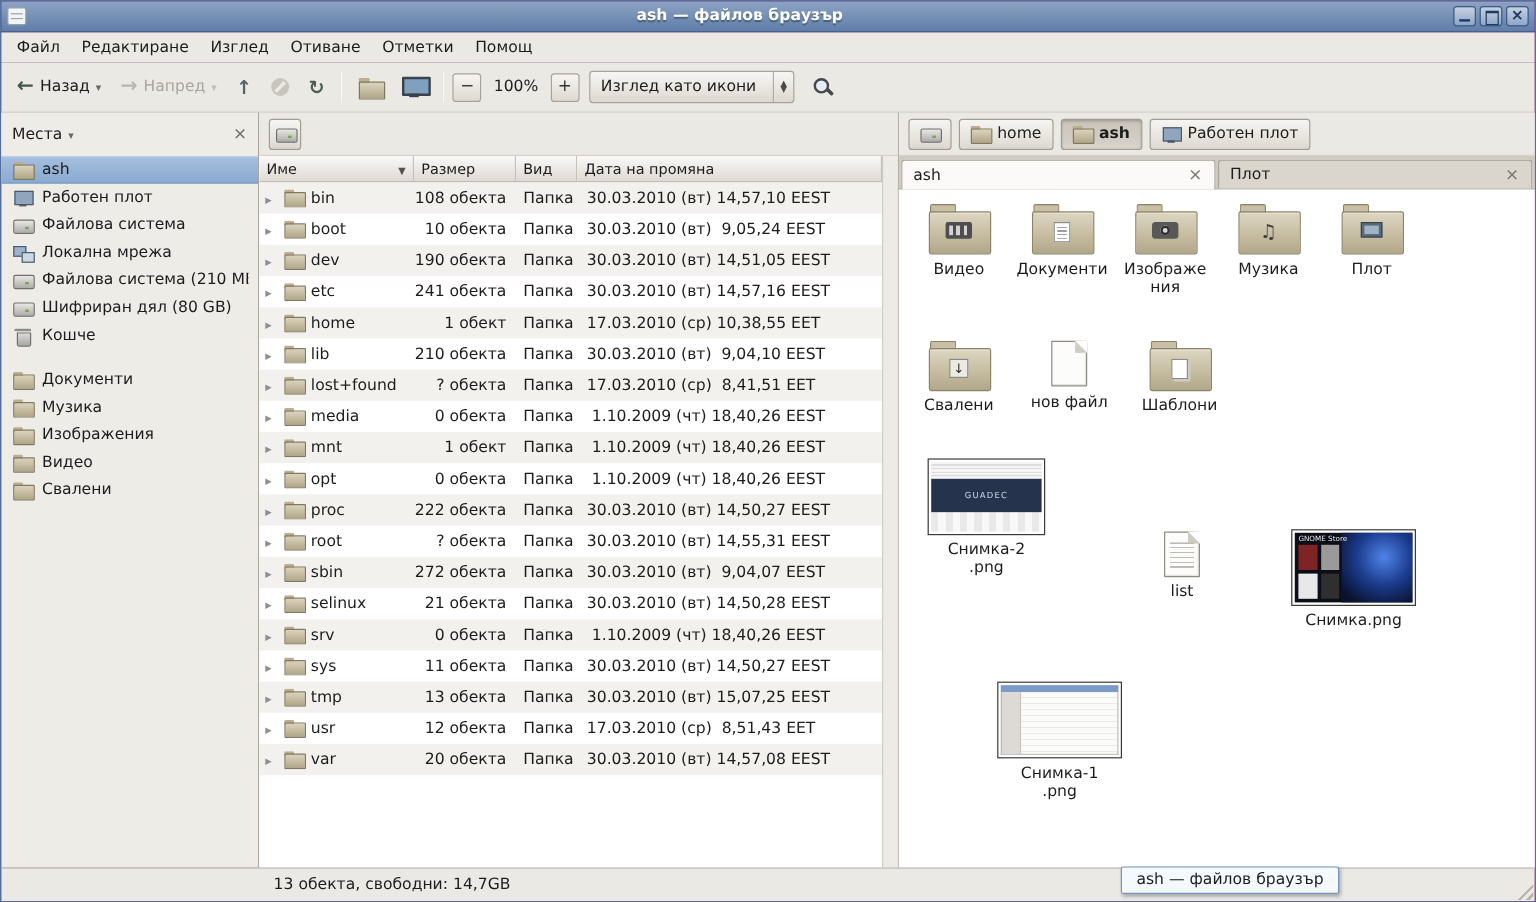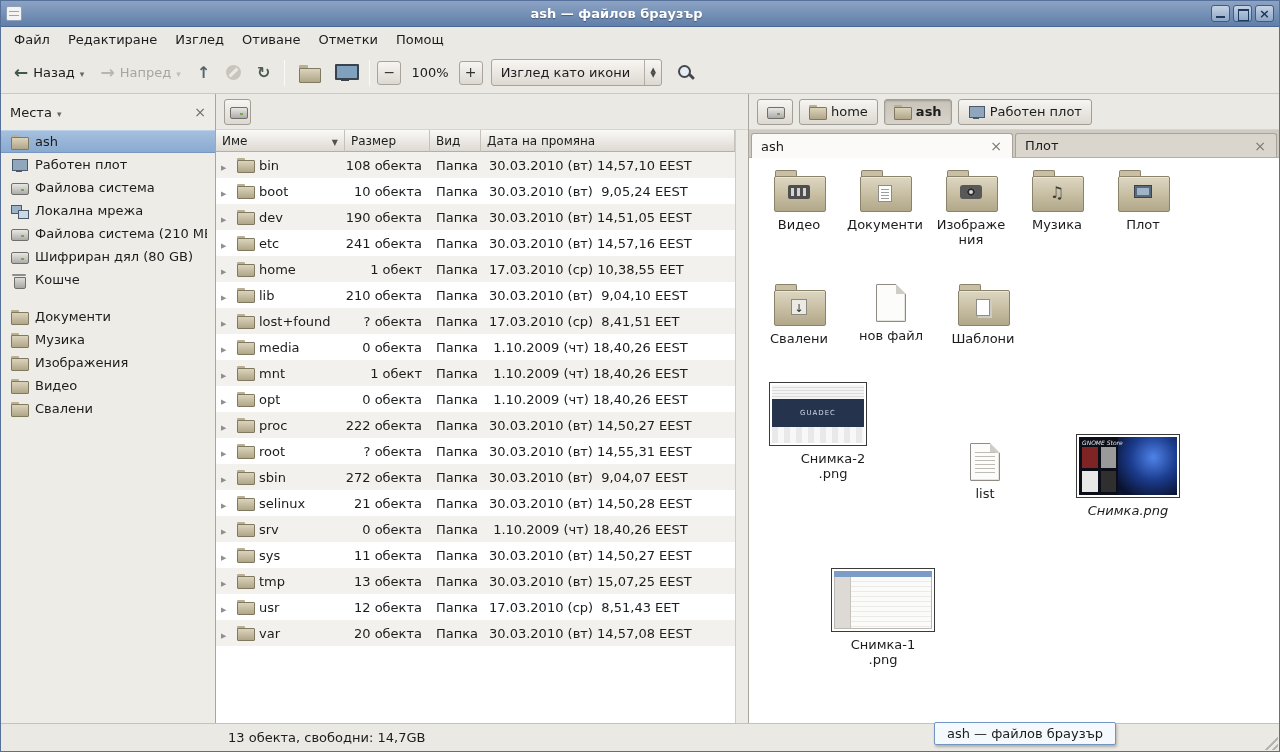--- a/index.html
+++ b/index.html
@@ -136,23 +136,23 @@
   .icon-cell[data-icon="downloads"] .emblem{width:16px;height:16px;background:#eceae4;border:1px solid #8c8880;text-align:center;}
   .icon-cell[data-icon="downloads"] .emblem::after{content:"↓";font-size:11px;color:#2f2f2f;line-height:14px;}
   .icon-cell[data-icon="templates"] .emblem{width:14px;height:17px;background:#fff;border:1px solid #8c8c8c;box-shadow:2px 2px 0 #cfccc5;}
   .page-icon{display:none;width:30px;height:38px;background:#fcfcfb;border:1px solid #8f8b82;border-radius:1px;position:relative;box-shadow:inset -1px -1px 0 #e6e4df;flex:none;}
   .page-icon::before{content:"";position:absolute;top:-1px;right:-1px;border:5px solid;border-color:#fff #fff #cfccc5 #cfccc5;}
   .page-icon.lined::after{content:"";position:absolute;left:4px;right:4px;top:8px;height:22px;background:repeating-linear-gradient(#bfbcb6 0 1px,transparent 1px 4px);}
   .icon-cell[data-kind="file"] .page-icon{display:block;}
 
   
   .thumb-cell{position:absolute;display:flex;flex-direction:column;align-items:center;gap:5px;}
-  .pos-snimka2{left:14px;top:224px;width:104px;align-items:flex-end;}
+  .pos-snimka2{left:21px;top:224px;width:104px;}
   .pos-list{left:208px;top:285px;width:56px;}
-  .pos-snimka{left:324px;top:276px;width:110px;font-style:italic;}
+  .pos-snimka{left:324px;top:283px;width:110px;}
   .pos-snimka1{left:82px;top:410px;width:104px;}
   .thumb-frame{background:#fff;border:1px solid #3a3a3a;padding:2px;flex:none;}
   .t2{width:98px;height:64px;display:flex;flex-direction:column;}
   .t2-top{height:14px;background:repeating-linear-gradient(#f4f4f4 0 2px,#dcdcdc 2px 3px);}
   .t2-band{flex:1;background:#26334d;display:flex;align-items:center;justify-content:center;}
   .t2-cap{color:#cfd8e8;font-size:7px;letter-spacing:1px;}
   .t2-bottom{height:16px;background:repeating-linear-gradient(90deg,#e9e9e9 0 6px,#f8f8f8 6px 12px);}
   .ts{width:98px;height:58px;position:relative;background:#0b0e18;display:flex;}
   .ts-cap{position:absolute;left:3px;top:2px;font-size:6px;color:#e8e8e8;z-index:2;white-space:nowrap;}
   .ts-left{width:40%;display:grid;grid-template-columns:1fr 1fr;gap:3px;padding:10px 2px 3px 3px;}

